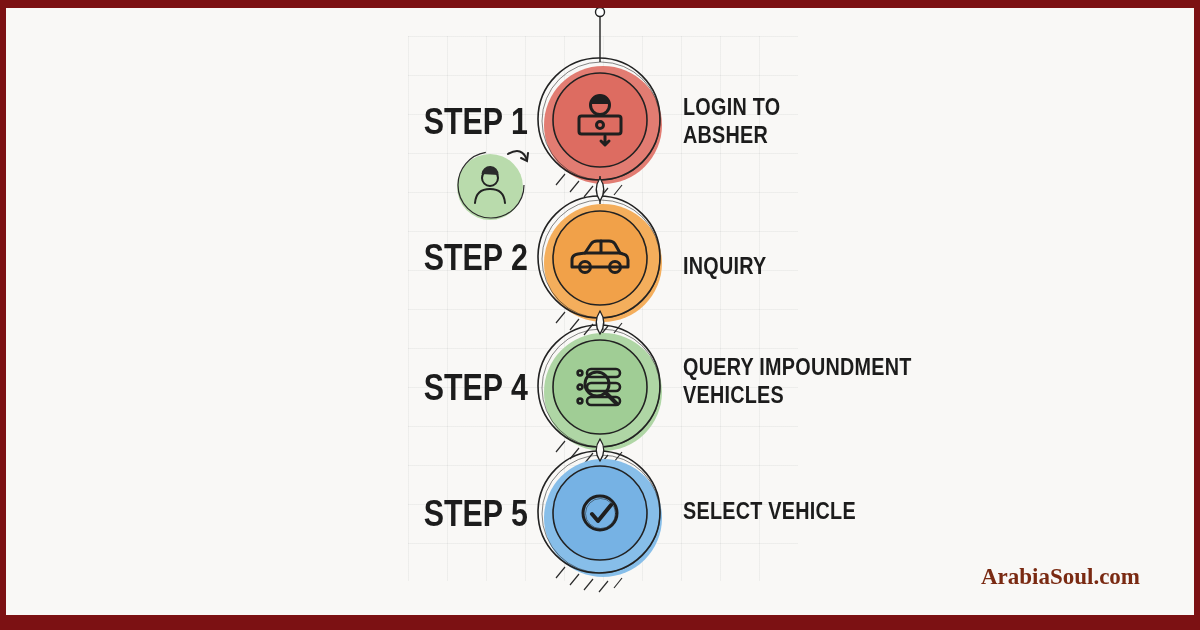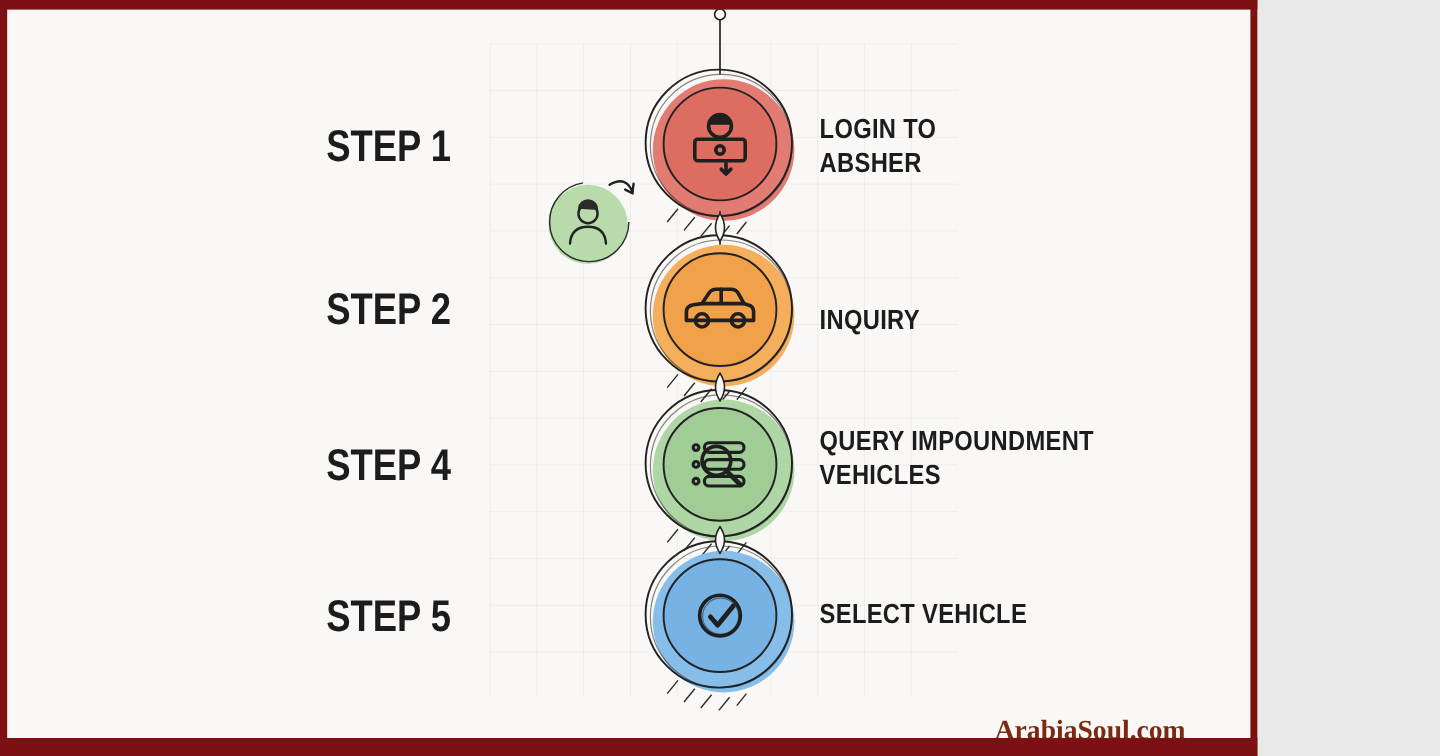--- a/index.html
+++ b/index.html
@@ -1,17 +1,17 @@
 <!DOCTYPE html>
 <html><head>
 <meta charset="utf-8">
 <style>
   html,body{margin:0;padding:0;background:#e9e9e9;}
   .canvas{
-    position:relative;width:1048px;height:630px;overflow:hidden;
+    position:relative;width:1200px;height:630px;overflow:hidden;
     background:#f9f8f6;
     font-family:"Liberation Sans",sans-serif;
   }
   
   .frame{position:absolute;z-index:40;}
   .frame-top{left:0;top:0;width:100%;height:8px;}
   .frame-bottom{left:0;bottom:0;width:100%;height:15px;}
   .frame-left{left:0;top:0;bottom:0;width:6px;}
   .frame-right{right:0;top:0;bottom:0;width:6px;}
   
@@ -40,21 +40,21 @@
   .badge .inner{stroke:#222;stroke-width:1.6;}
   .icon *{stroke:#1f1f1f;fill:none;stroke-linecap:round;stroke-linejoin:round;}
   .icon .solid{fill:#1f1f1f;stroke:none;}
   .mini{position:absolute;z-index:6;}
   .connectors{position:absolute;left:0;top:0;z-index:20;pointer-events:none;}
   .connectors line{stroke:#222;stroke-width:1.4;}
   .connectors .node{fill:#fff;stroke:#222;stroke-width:1.4;}
   .connectors .kite{fill:#f9f8f6;stroke:#222;stroke-width:1.3;}
   .watermark{
     position:absolute;right:60px;top:564px;z-index:30;
-    font-family:"Liberation Serif",serif;font-weight:700;font-size:23px;margin-top:32px;
+    font-family:"Liberation Serif",serif;font-weight:700;font-size:23px;
   }
 </style>
 </head>
 <body>
 
 <div class="canvas" style="background-color: rgb(249, 248, 246);">
 
   <div class="grid"></div>
 
   <div class="step-label" style="top:122px">STEP 1</div>

